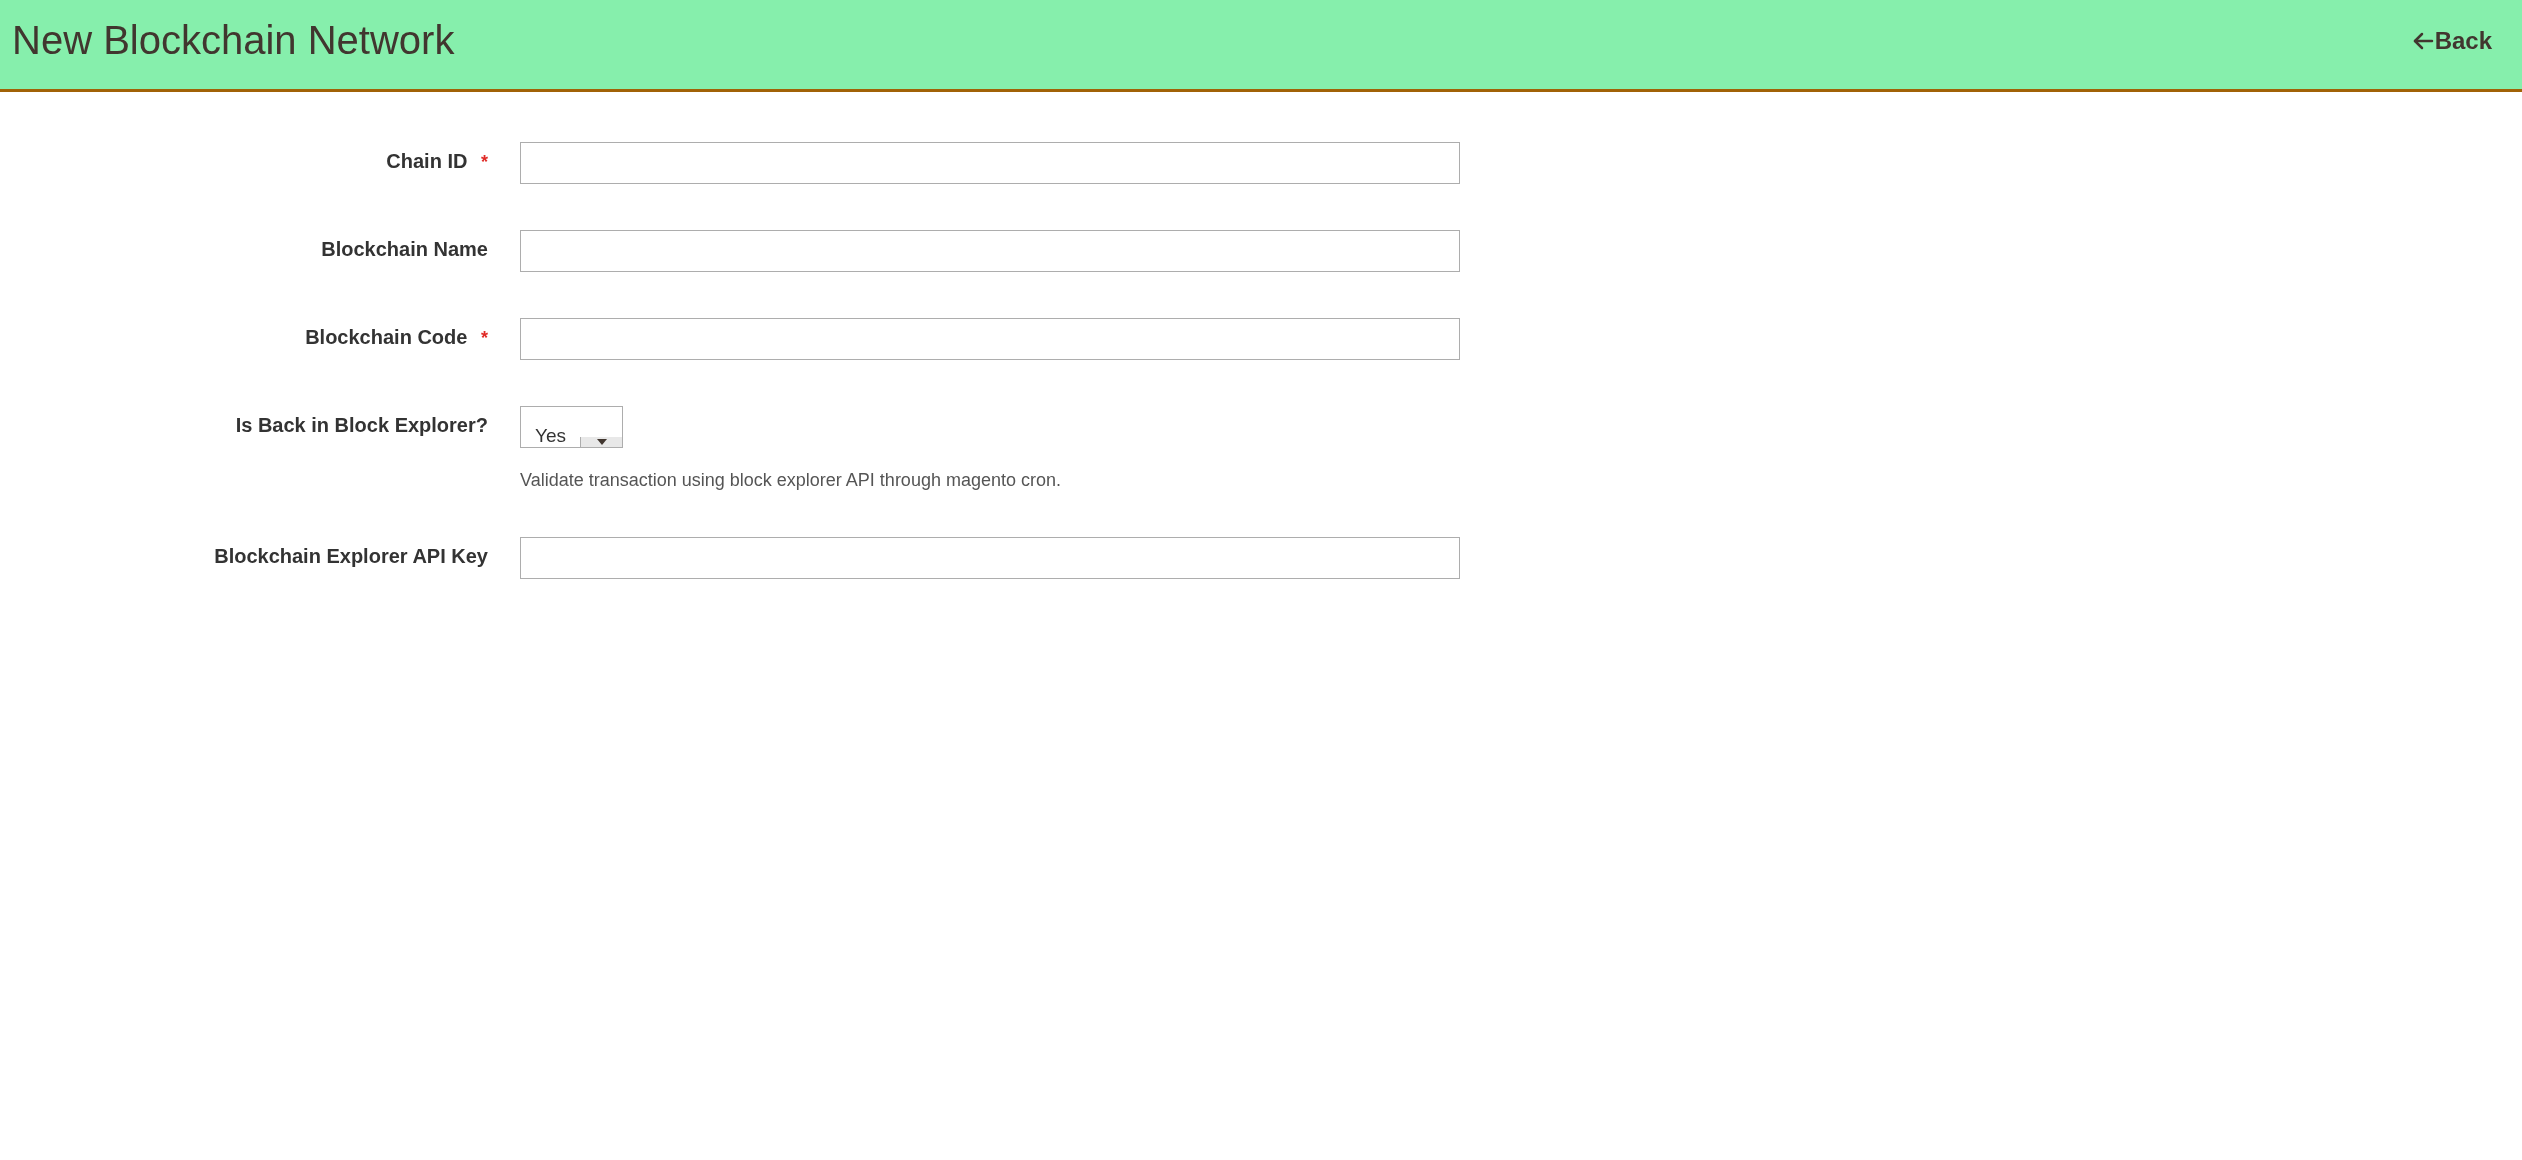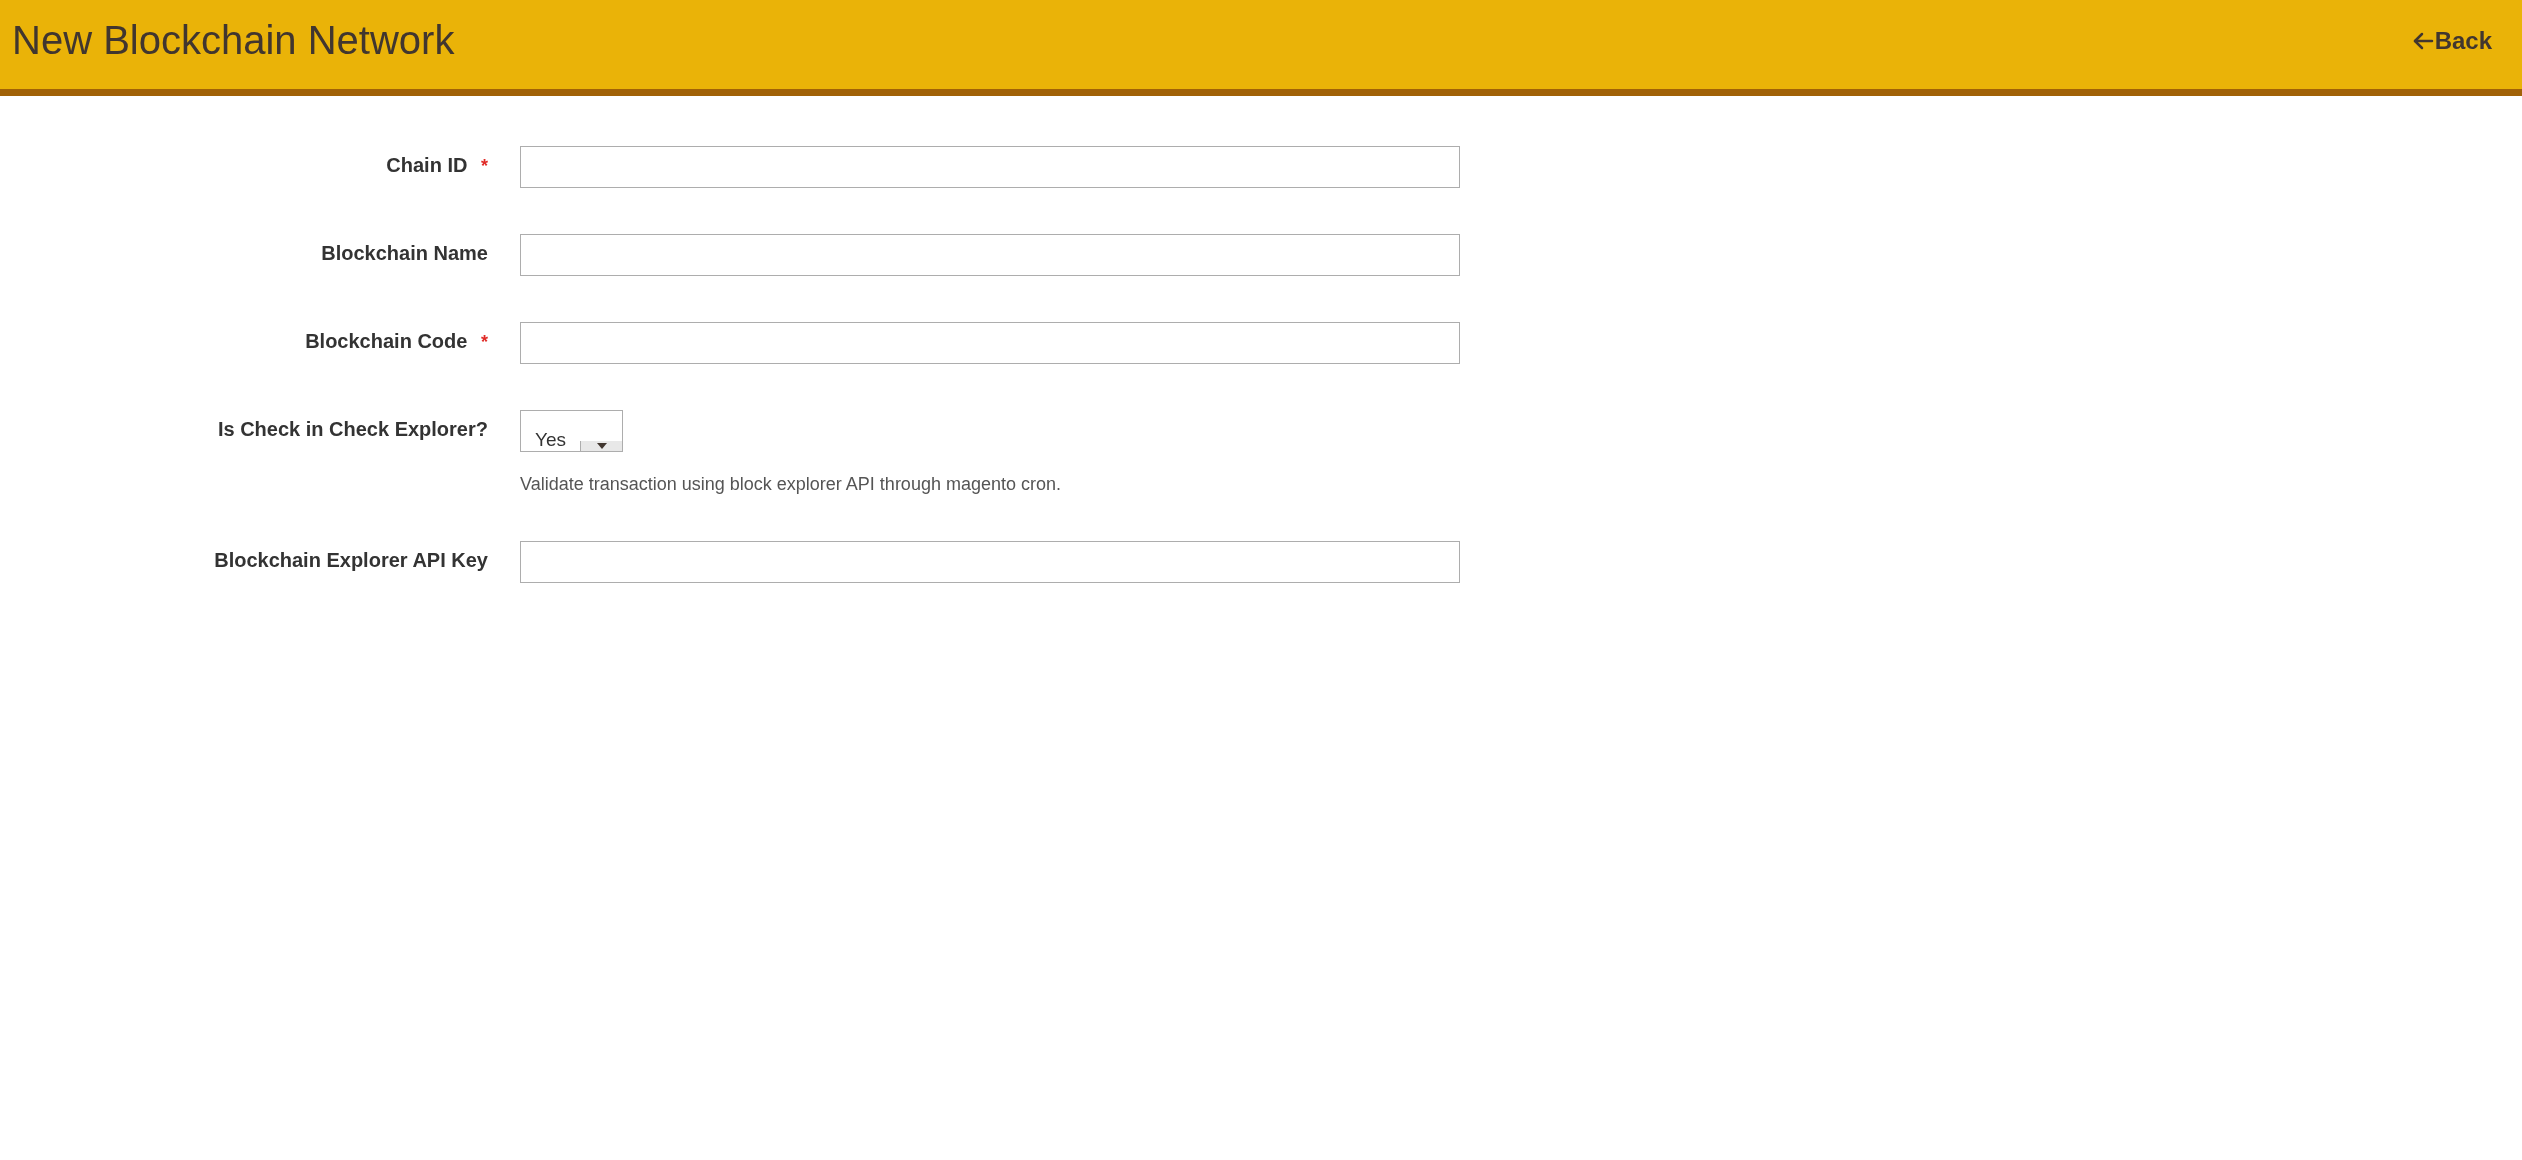--- a/index.html
+++ b/index.html
@@ -6,22 +6,22 @@
       box-sizing: border-box;
       margin: 0;
       padding: 0;
     }
     body {
       font-family: -apple-system, BlinkMacSystemFont, "Segoe UI", Helvetica, Arial, sans-serif;
       background: #ffffff;
       color: #333333;
     }
     .header {
-      background: #eab308;
-      border-bottom: 7px solid #a16207;
+      background: #86efac;
+      border-bottom: 3px solid #a16207;
       padding: 18px 20px 26px 12px;
       display: flex;
       justify-content: space-between;
       align-items: center;
     }
     .header-title {
       font-size: 40px;
       font-weight: 400;
       color: #41362f;
     }
@@ -156,21 +156,21 @@
       <span class="required-star">*</span>
     </div>
     <div class="input-col">
       <input type="text" class="text-input" value="" style="">
     </div>
   </div>
 
 
   <div class="form-row has-note">
     <div class="label-col">
-      <span>Is Check in Check Explorer?</span>
+      <span>Is Back in Block Explorer?</span>
     </div>
     <div class="input-col">
       <div class="select-wrapper">
         <span class="select-value">Yes</span>
         <span class="select-arrow">
           <svg viewBox="0 0 10 10" fill="#41362f">
             <polygon points="0,2 10,2 5,8"></polygon>
           </svg>
         </span>
       </div>

